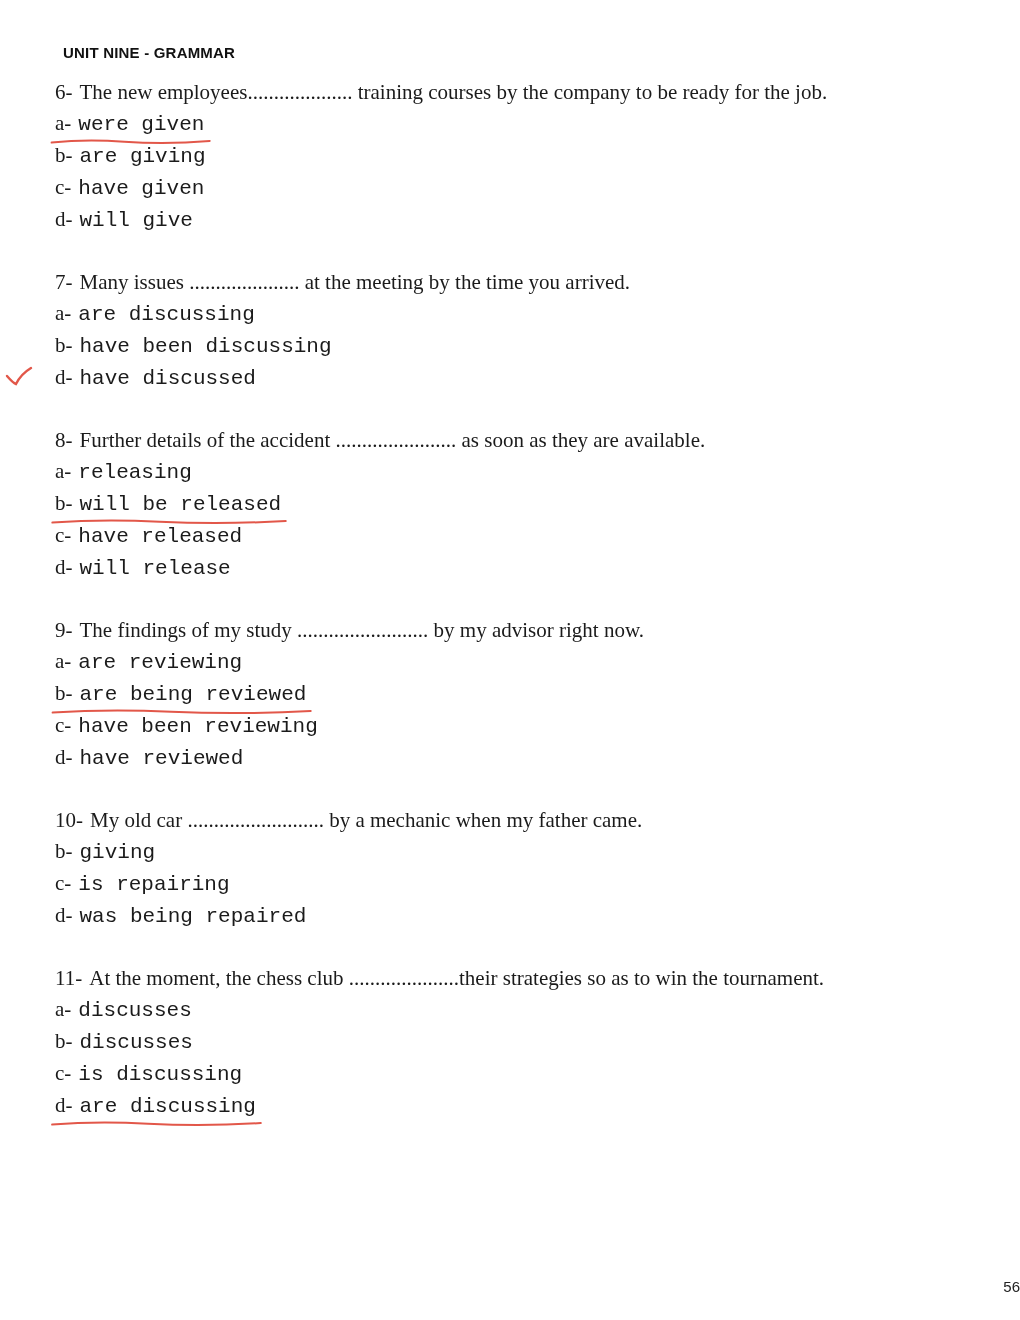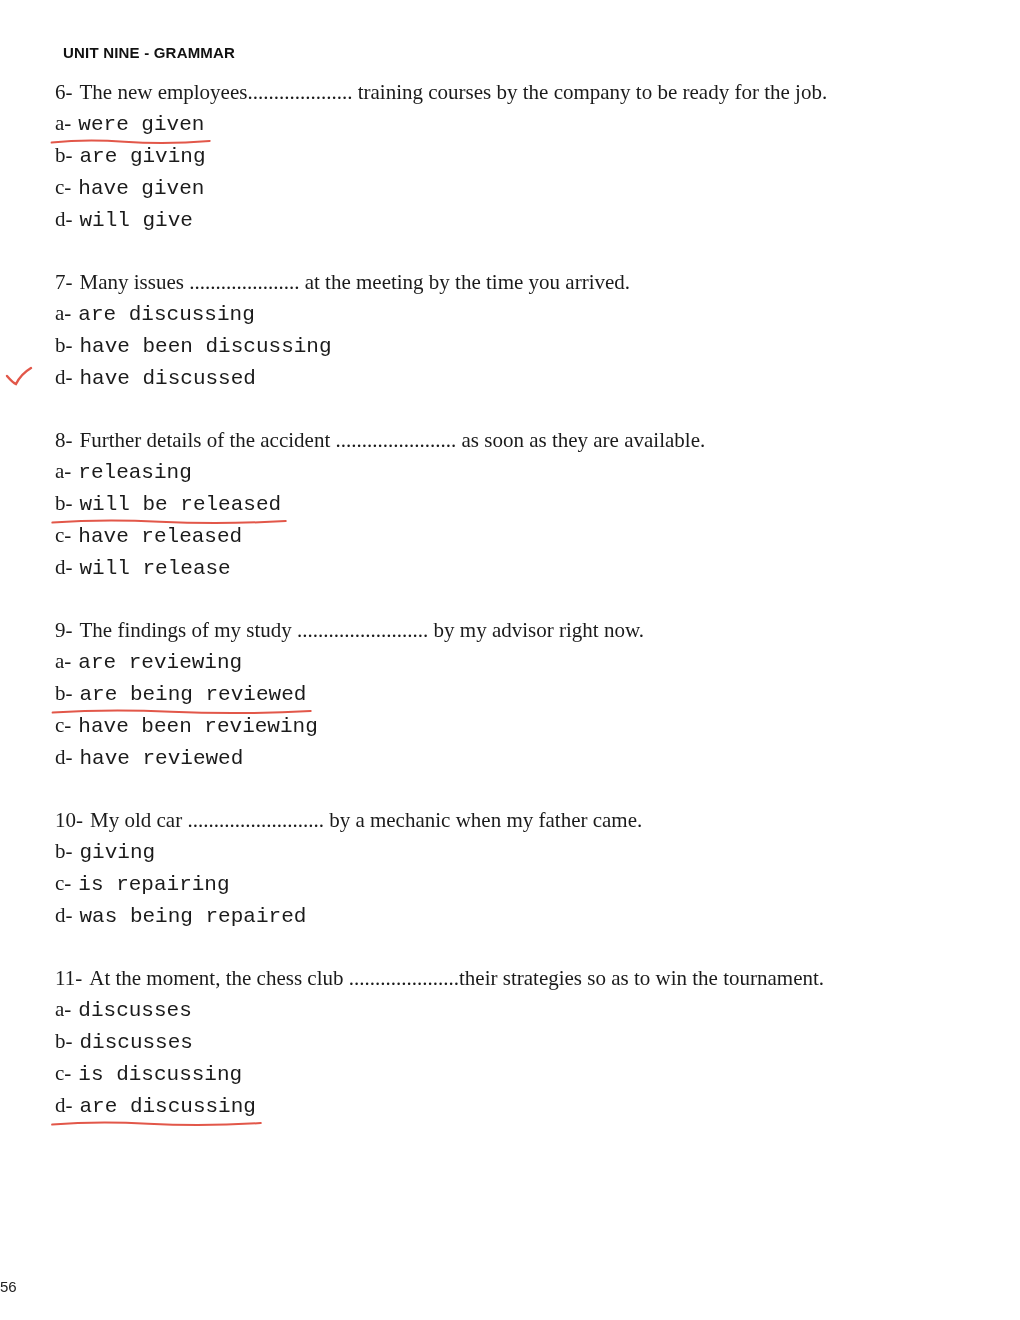--- a/index.html
+++ b/index.html
@@ -64,21 +64,21 @@
     width: 32px;
     height: 26px;
     overflow: visible;
     pointer-events: none;
   }
   .page-number {
     position: absolute;
     left: 0;
     right: 0;
     top: 1278px;
-    text-align: left;
+    text-align: right;
     font-family: "Liberation Sans", sans-serif;
     font-size: 15px;
     color: #222;
   }
 </style>
 </head>
 <body>
 
 <div class="page">
   <div class="doc-header">UNIT NINE - GRAMMAR</div>

